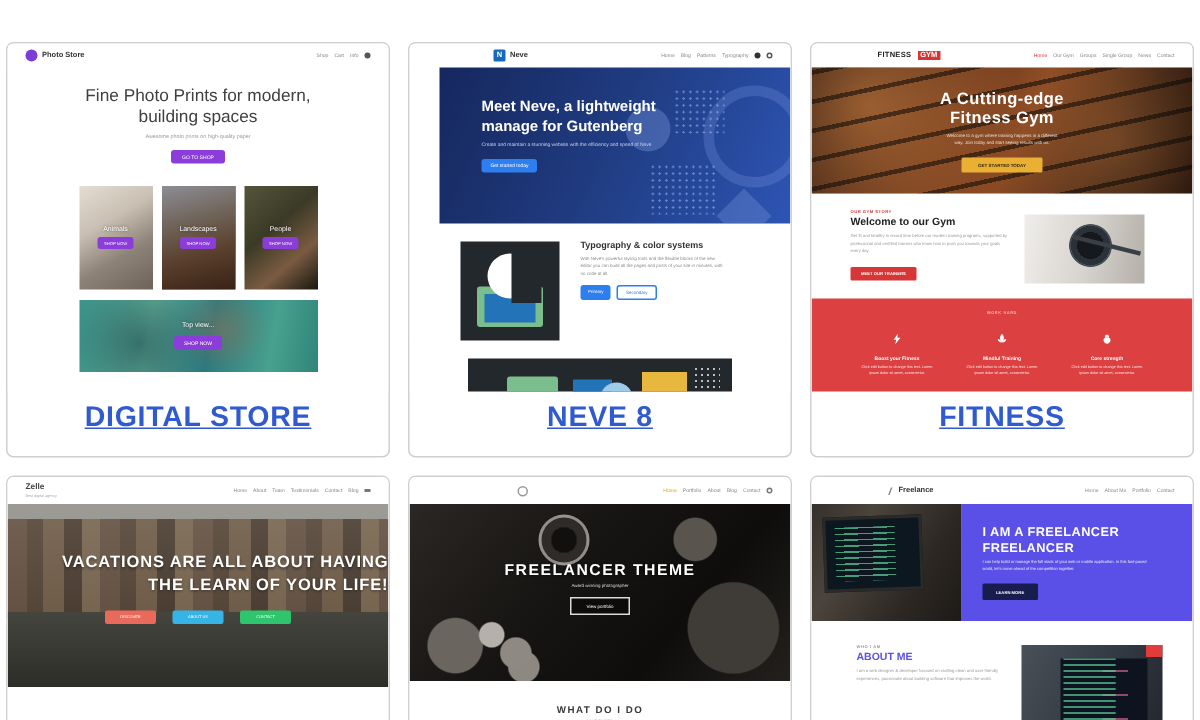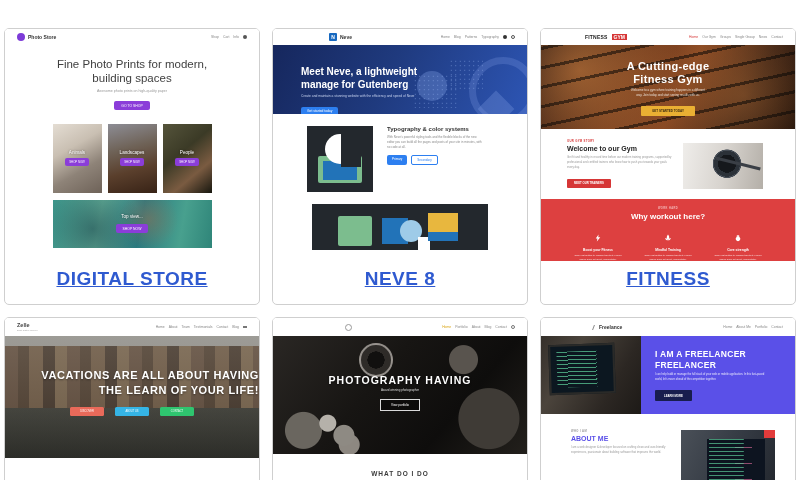--- a/index.html
+++ b/index.html
@@ -36,22 +36,22 @@
   .ps-people{background:linear-gradient(140deg,#55543b 0%,#3b3a26 40%,#7a5b41 70%,#17170f 100%);}
   .ps-banner{width:159px;height:48px;margin:7px auto 0;display:flex;flex-direction:column;
         align-items:center;justify-content:center;
         background:radial-gradient(circle at 25% 60%,rgba(20,60,70,.55),transparent 40%),
                    radial-gradient(circle at 60% 40%,rgba(150,110,80,.5),transparent 30%),
                    linear-gradient(100deg,#3d968b,#67b49c 30%,#2a7a80 55%,#48a08e 80%,#2f8579);}
   
   .nv-logo{width:8px;height:8px;background:#1769c0;color:#fff;font-size:5px;font-weight:bold;
         display:flex;align-items:center;justify-content:center;border-radius:1px;}
   .nv-brand{font-size:5px;font-weight:bold;color:#333;}
-  .nv-hero{height:69px;position:relative;color:#fff;padding:20px 0 0 28px;box-sizing:border-box;
-        overflow:hidden;background:linear-gradient(115deg,#16275d 0%,#1f3a7e 45%,#2d55b4 100%);}
+  .nv-hero{height:104px;position:relative;color:#fff;padding:20px 0 0 28px;box-sizing:border-box;
+        overflow:hidden;background:linear-gradient(115deg,#16275d 0%,#1f3a7e 45%,#2d55b4 100%);margin-left:20px;}
   .nv-title{font-size:10px;font-weight:bold;line-height:1.3;width:130px;position:relative;z-index:2;}
   .nv-sub{font-size:3.3px;color:#c6d2ef;margin-top:3px;position:relative;z-index:2;}
   .btn-blue{display:inline-block;background:#2d7ff0;color:#fff;font-size:3.3px;padding:2.5px 6px;
         border-radius:2px;margin-top:5px;position:relative;z-index:2;}
   .nv-circle-big{position:absolute;right:-10px;top:12px;width:54px;height:54px;border-radius:50%;
         border:7px solid rgba(130,160,230,.25);}
   .nv-circle-fill{position:absolute;right:80px;top:26px;width:30px;height:30px;border-radius:50%;
         background:rgba(130,160,230,.35);}
   .nv-dots{position:absolute;background-image:radial-gradient(rgba(150,180,240,.6) .7px,transparent .8px);
         background-size:4.5px 4.5px;}
@@ -330,21 +330,20 @@
           <div class="ft-w-title">Welcome to our Gym</div>
           <div class="ft-w-body">Get fit and healthy in record time before our modern training programs, supported by professional and certified trainers who know how to push you towards your goals every day.</div>
           <span class="btn-red">MEET OUR TRAINERS</span>
         </div>
         <div class="ft-w-img">
           <div class="ft-bar"></div>
         </div>
       </div>
       <div class="ft-why">
         <div class="ft-why-label">WORK HARD</div>
-        <div class="ft-why-title">Why workout here?</div>
         <div class="ft-cols">
           <div class="ft-col">
             <span class="ft-icon">
               <svg viewBox="0 0 14 14">
                   <path d="M8 1 L3 8 H6 L5 13 L11 5.5 H7.5 Z"></path>
                 </svg>
             </span>
             <div class="ft-col-h">Boost your Fitness</div>
             <div class="ft-col-p">Click edit button to change this text. Lorem ipsum dolor sit amet, consectetur.</div>
           </div>
@@ -422,21 +421,21 @@
           <span>About</span>
           <span>Blog</span>
           <span>Contact</span>
           <span style="width:4px;height:4px;border-radius:50%;border:.8px solid #777;box-sizing:border-box;"></span>
         </div>
       </div>
       <div class="pg-hero">
         <div class="pg-lens"></div>
         <div class="pg-cam"></div>
         <div class="pg-content">
-          <div class="pg-title">PHOTOGRAPHY HAVING</div>
+          <div class="pg-title">FREELANCER THEME</div>
           <div class="pg-sub">Award winning photographer</div>
           <span class="pg-btn">View portfolio</span>
         </div>
       </div>
       <div class="pg-what">
         <div class="pg-what-h">WHAT DO I DO</div>
         <div class="pg-what-s">MY SERVICES</div>
       </div>
     </div>
   </div>

